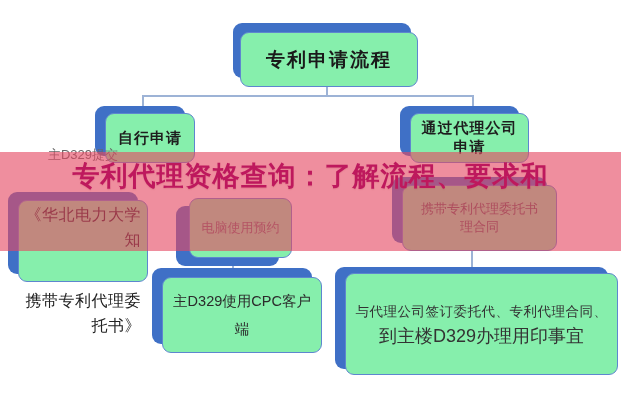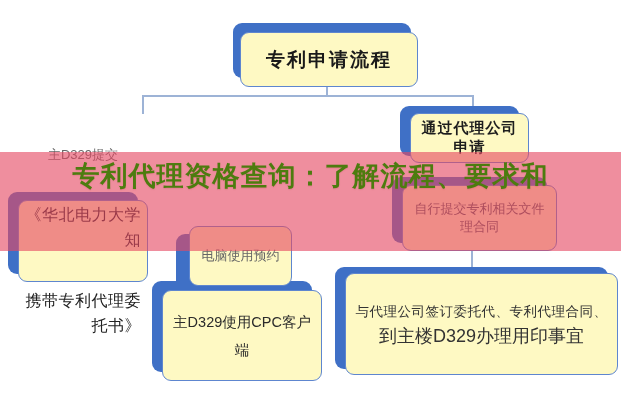--- a/index.html
+++ b/index.html
@@ -21,21 +21,21 @@
     inset: 0;
     background: #3F70C6;
     border-radius: 9px;
     z-index: 0;
   }
   .node .box {
     position: relative;
     z-index: 1;
     width: 100%;
     height: 100%;
-    background: #fef9c3;
+    background: #86efac;
     border: 1.5px solid #5E86CF;
     border-radius: 9px;
     display: flex;
     flex-direction: column;
     align-items: center;
     justify-content: center;
     text-align: center;
     padding: 16px 6px;
   }
 
@@ -49,29 +49,29 @@
 
   .n-agency { left: 410px; top: 113px; width: 119px; height: 50px; }
   .n-agency .shadow { transform: translate(-10px, -7px); }
   .n-agency .box { font-size: 15px; font-weight: bold; color: #1e1e1e; letter-spacing: 1px; }
 
   .n-left1  { left: 18px;  top: 200px; width: 130px; height: 82px; }
   .n-left1 .shadow { transform: translate(-10px, -8px); }
   .n-left1 .box { font-size: 13px; color: #666; line-height: 22px; gap: 36px; }
   .n-left1 .kai { font-family: "Liberation Serif", "DejaVu Serif", serif; font-size: 16px; color: #222; letter-spacing: 0.5px; line-height: 25px; text-align: right; }
 
-  .n-mid1   { left: 189px; top: 198px; width: 103px; height: 60px; margin-top: 28px; }
+  .n-mid1   { left: 189px; top: 198px; width: 103px; height: 60px; }
   .n-mid1 .shadow { transform: translate(-13px, 8px); }
   .n-mid1 .box { font-size: 13px; color: #666; }
 
   .n-right1 { left: 402px; top: 185px; width: 155px; height: 66px; }
   .n-right1 .shadow { transform: translate(-10px, -8px); }
   .n-right1 .box { font-size: 13px; color: #555; line-height: 18px; }
 
-  .n-mid2   { left: 162px; top: 277px; width: 160px; height: 91px; margin-top: 13px; }
+  .n-mid2   { left: 162px; top: 277px; width: 160px; height: 76px; }
   .n-mid2 .shadow { transform: translate(-10px, -9px); }
   .n-mid2 .box { font-size: 14.5px; color: #2b2b2b; line-height: 28px; }
 
   .n-right2 { left: 345px; top: 273px; width: 273px; height: 102px; }
   .n-right2 .shadow { transform: translate(-10px, -6px); }
   .n-right2 .box { font-size: 13.5px; color: #333; line-height: 25px; }
   .n-right2 .kai { font-family: "Liberation Serif", "DejaVu Serif", serif; letter-spacing: 0.5px; }
   .n-right2 .sans { font-family: "Liberation Sans", "DejaVu Sans", sans-serif; font-size: 18px; }
 
   
@@ -92,21 +92,21 @@
     z-index: 5;
   }
   .banner {
     position: absolute;
     left: 0; top: 157px;
     width: 621px;
     z-index: 6;
     text-align: center;
     font-size: 27px;
     font-weight: 800;
-    color: #4d7c0f;
+    color: #be185d;
     line-height: 39px;
     letter-spacing: 1px;
     text-shadow: 0 1px 1px rgba(200,80,100,0.25);
   }
 </style>
 </head>
 <body>
 
 <div class="stage">
 
@@ -117,20 +117,26 @@
   <div class="connector c-mid-down"></div>
   <div class="connector c-right-down"></div>
 
   <div class="node n-root">
     <div class="shadow"></div>
     <div class="box">
       <span>专利申请流程</span>
     </div>
   </div>
 
+  <div class="node n-self">
+    <div class="shadow"></div>
+    <div class="box">
+      <span>自行申请</span>
+    </div>
+  </div>
 
   <div class="node n-agency">
     <div class="shadow"></div>
     <div class="box">
       <span>通过代理公司申请</span>
     </div>
   </div>
 
   <div class="node n-left1">
     <div class="shadow"></div>
@@ -144,21 +150,21 @@
   <div class="node n-mid1">
     <div class="shadow"></div>
     <div class="box">
       <span>电脑使用预约</span>
     </div>
   </div>
 
   <div class="node n-right1">
     <div class="shadow"></div>
     <div class="box">
-      <span>自行提交专利相关文件</span>
+      <span>携带专利代理委托书</span>
       <span>理合同</span>
     </div>
   </div>
 
   <div class="node n-mid2">
     <div class="shadow"></div>
     <div class="box">
       <span>主D329使用CPC客户端</span>
     </div>
   </div>

